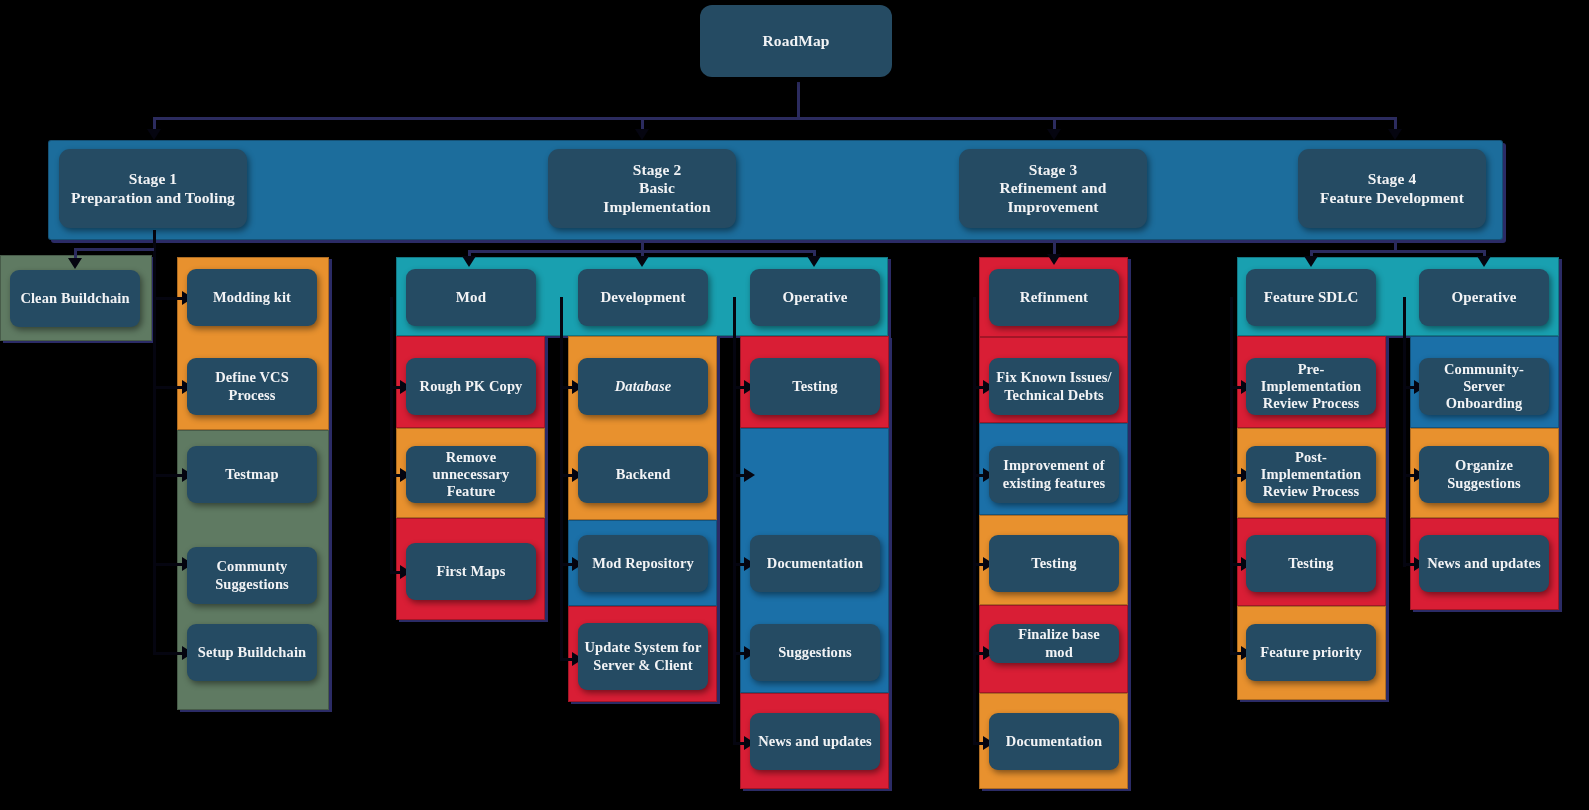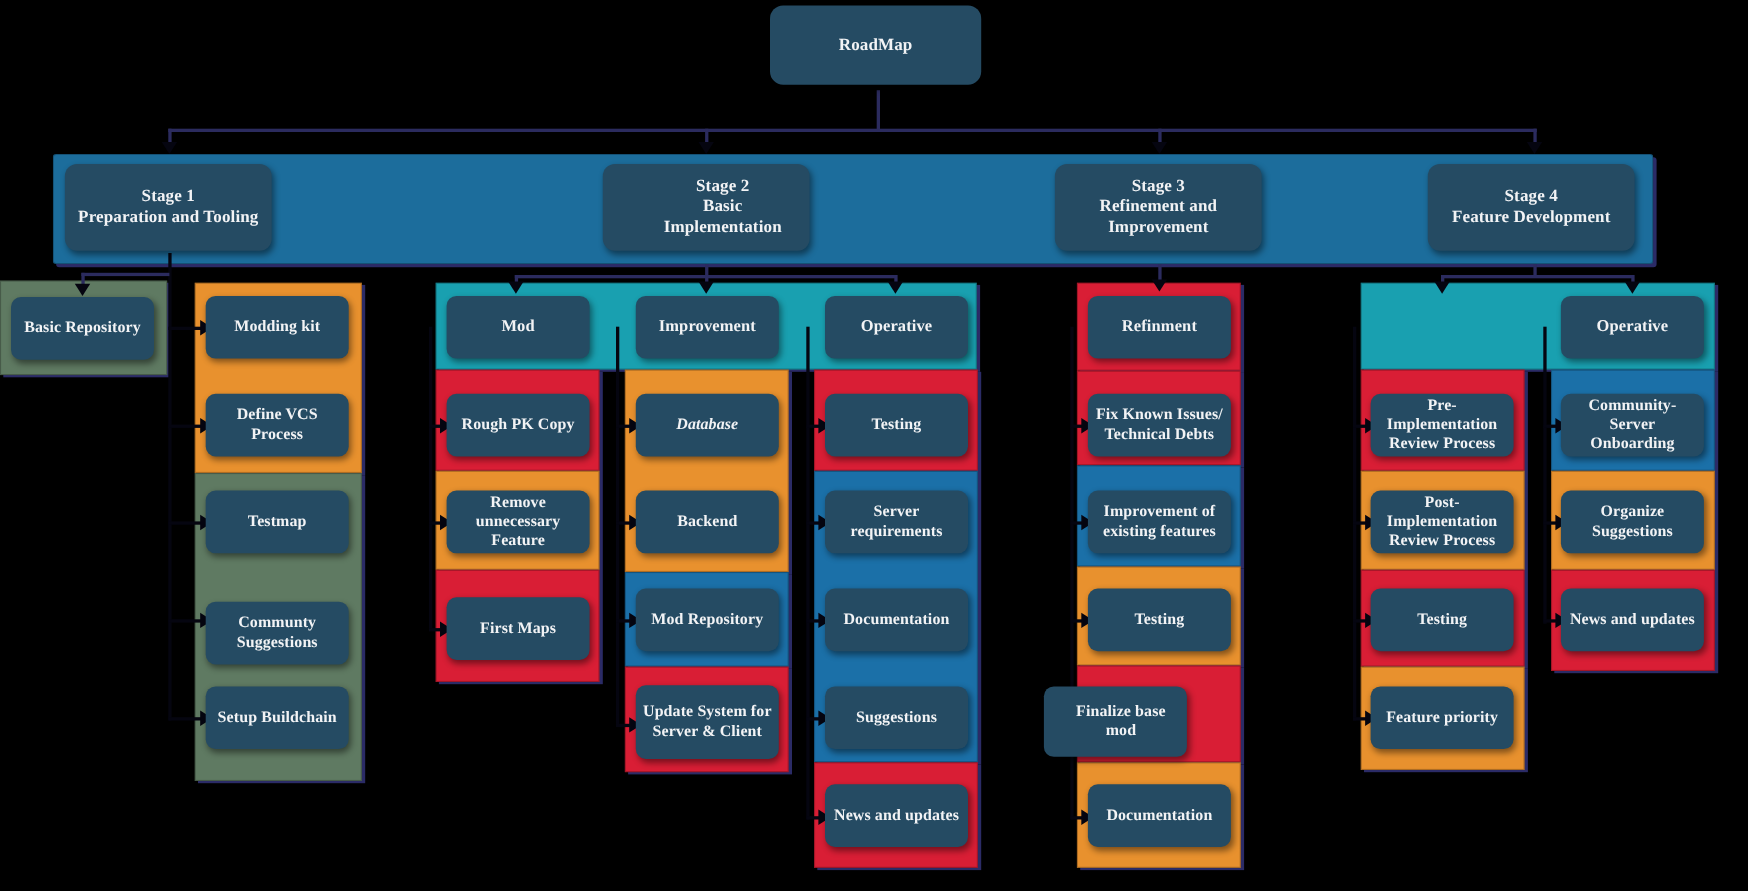--- a/index.html
+++ b/index.html
@@ -225,59 +225,58 @@
 
   <div class="node stage" style="left:59px;top:149px;width:188px;height:79px;">Stage 1
 Preparation and Tooling</div>
   <div class="node stage" style="left:548px;top:149px;width:188px;height:79px;padding-left:36px;">Stage 2
 Basic Implementation</div>
   <div class="node stage" style="left:959px;top:149px;width:188px;height:79px;">Stage 3
 Refinement and Improvement</div>
   <div class="node stage" style="left:1298px;top:149px;width:188px;height:79px;">Stage 4
 Feature Development</div>
 
-  <div class="node leaf" style="left:10px;top:270px;width:130px;height:57px;">Basic Repository</div>
+  <div class="node leaf" style="left:10px;top:270px;width:130px;height:57px;">Clean Buildchain</div>
 
   <div class="node leaf" style="left:187px;top:269px;width:130px;height:57px;">Modding kit</div>
   <div class="node leaf" style="left:187px;top:358px;width:130px;height:57px;">Define VCS Process</div>
   <div class="node leaf" style="left:187px;top:446px;width:130px;height:57px;">Testmap</div>
   <div class="node leaf" style="left:187px;top:535px;width:130px;height:57px;margin-top:12px;">Communty
 Suggestions</div>
   <div class="node leaf" style="left:187px;top:624px;width:130px;height:57px;">Setup Buildchain</div>
 
   <div class="node head" style="left:406px;top:269px;width:130px;height:57px;">Mod</div>
   <div class="node leaf" style="left:406px;top:358px;width:130px;height:57px;">Rough PK Copy</div>
   <div class="node leaf" style="left:406px;top:446px;width:130px;height:57px;">Remove unnecessary
 Feature</div>
   <div class="node leaf" style="left:406px;top:543px;width:130px;height:57px;">First Maps</div>
 
-  <div class="node head" style="left:578px;top:269px;width:130px;height:57px;">Improvement</div>
+  <div class="node head" style="left:578px;top:269px;width:130px;height:57px;">Development</div>
   <div class="node leaf" style="left:578px;top:358px;width:130px;height:57px;font-style:italic;">Database</div>
   <div class="node leaf" style="left:578px;top:446px;width:130px;height:57px;">Backend</div>
   <div class="node leaf" style="left:578px;top:535px;width:130px;height:57px;">Mod Repository</div>
   <div class="node leaf" style="left:578px;top:623px;width:130px;height:67px;">Update System for
 Server &amp; Client</div>
 
   <div class="node head" style="left:750px;top:269px;width:130px;height:57px;">Operative</div>
   <div class="node leaf" style="left:750px;top:358px;width:130px;height:57px;">Testing</div>
-  <div class="node leaf" style="left:750px;top:446px;width:130px;height:57px;">Server
-requirements</div>
   <div class="node leaf" style="left:750px;top:535px;width:130px;height:57px;">Documentation</div>
   <div class="node leaf" style="left:750px;top:624px;width:130px;height:57px;">Suggestions</div>
   <div class="node leaf" style="left:750px;top:713px;width:130px;height:57px;">News and updates</div>
 
   <div class="node head" style="left:989px;top:269px;width:130px;height:57px;">Refinment</div>
   <div class="node leaf" style="left:989px;top:358px;width:130px;height:57px;">Fix Known Issues/
 Technical Debts</div>
   <div class="node leaf" style="left:989px;top:446px;width:130px;height:57px;">Improvement of
 existing features</div>
   <div class="node leaf" style="left:989px;top:535px;width:130px;height:57px;">Testing</div>
-  <div class="node leaf" style="left:949px;top:624px;width:130px;height:64px;padding-left:16px;">Finalize base mod</div>
+  <div class="node leaf" style="left:989px;top:624px;width:130px;height:39px;padding-left:16px;">Finalize base mod</div>
   <div class="node leaf" style="left:989px;top:713px;width:130px;height:57px;">Documentation</div>
 
+  <div class="node head" style="left:1246px;top:269px;width:130px;height:57px;">Feature SDLC</div>
   <div class="node leaf" style="left:1246px;top:358px;width:130px;height:57px;">Pre-Implementation
 Review Process</div>
   <div class="node leaf" style="left:1246px;top:446px;width:130px;height:57px;">Post-Implementation
 Review Process</div>
   <div class="node leaf" style="left:1246px;top:535px;width:130px;height:57px;">Testing</div>
   <div class="node leaf" style="left:1246px;top:624px;width:130px;height:57px;">Feature priority</div>
 
   <div class="node head" style="left:1419px;top:269px;width:130px;height:57px;">Operative</div>
   <div class="node leaf" style="left:1419px;top:358px;width:130px;height:57px;">Community-Server
 Onboarding</div>

